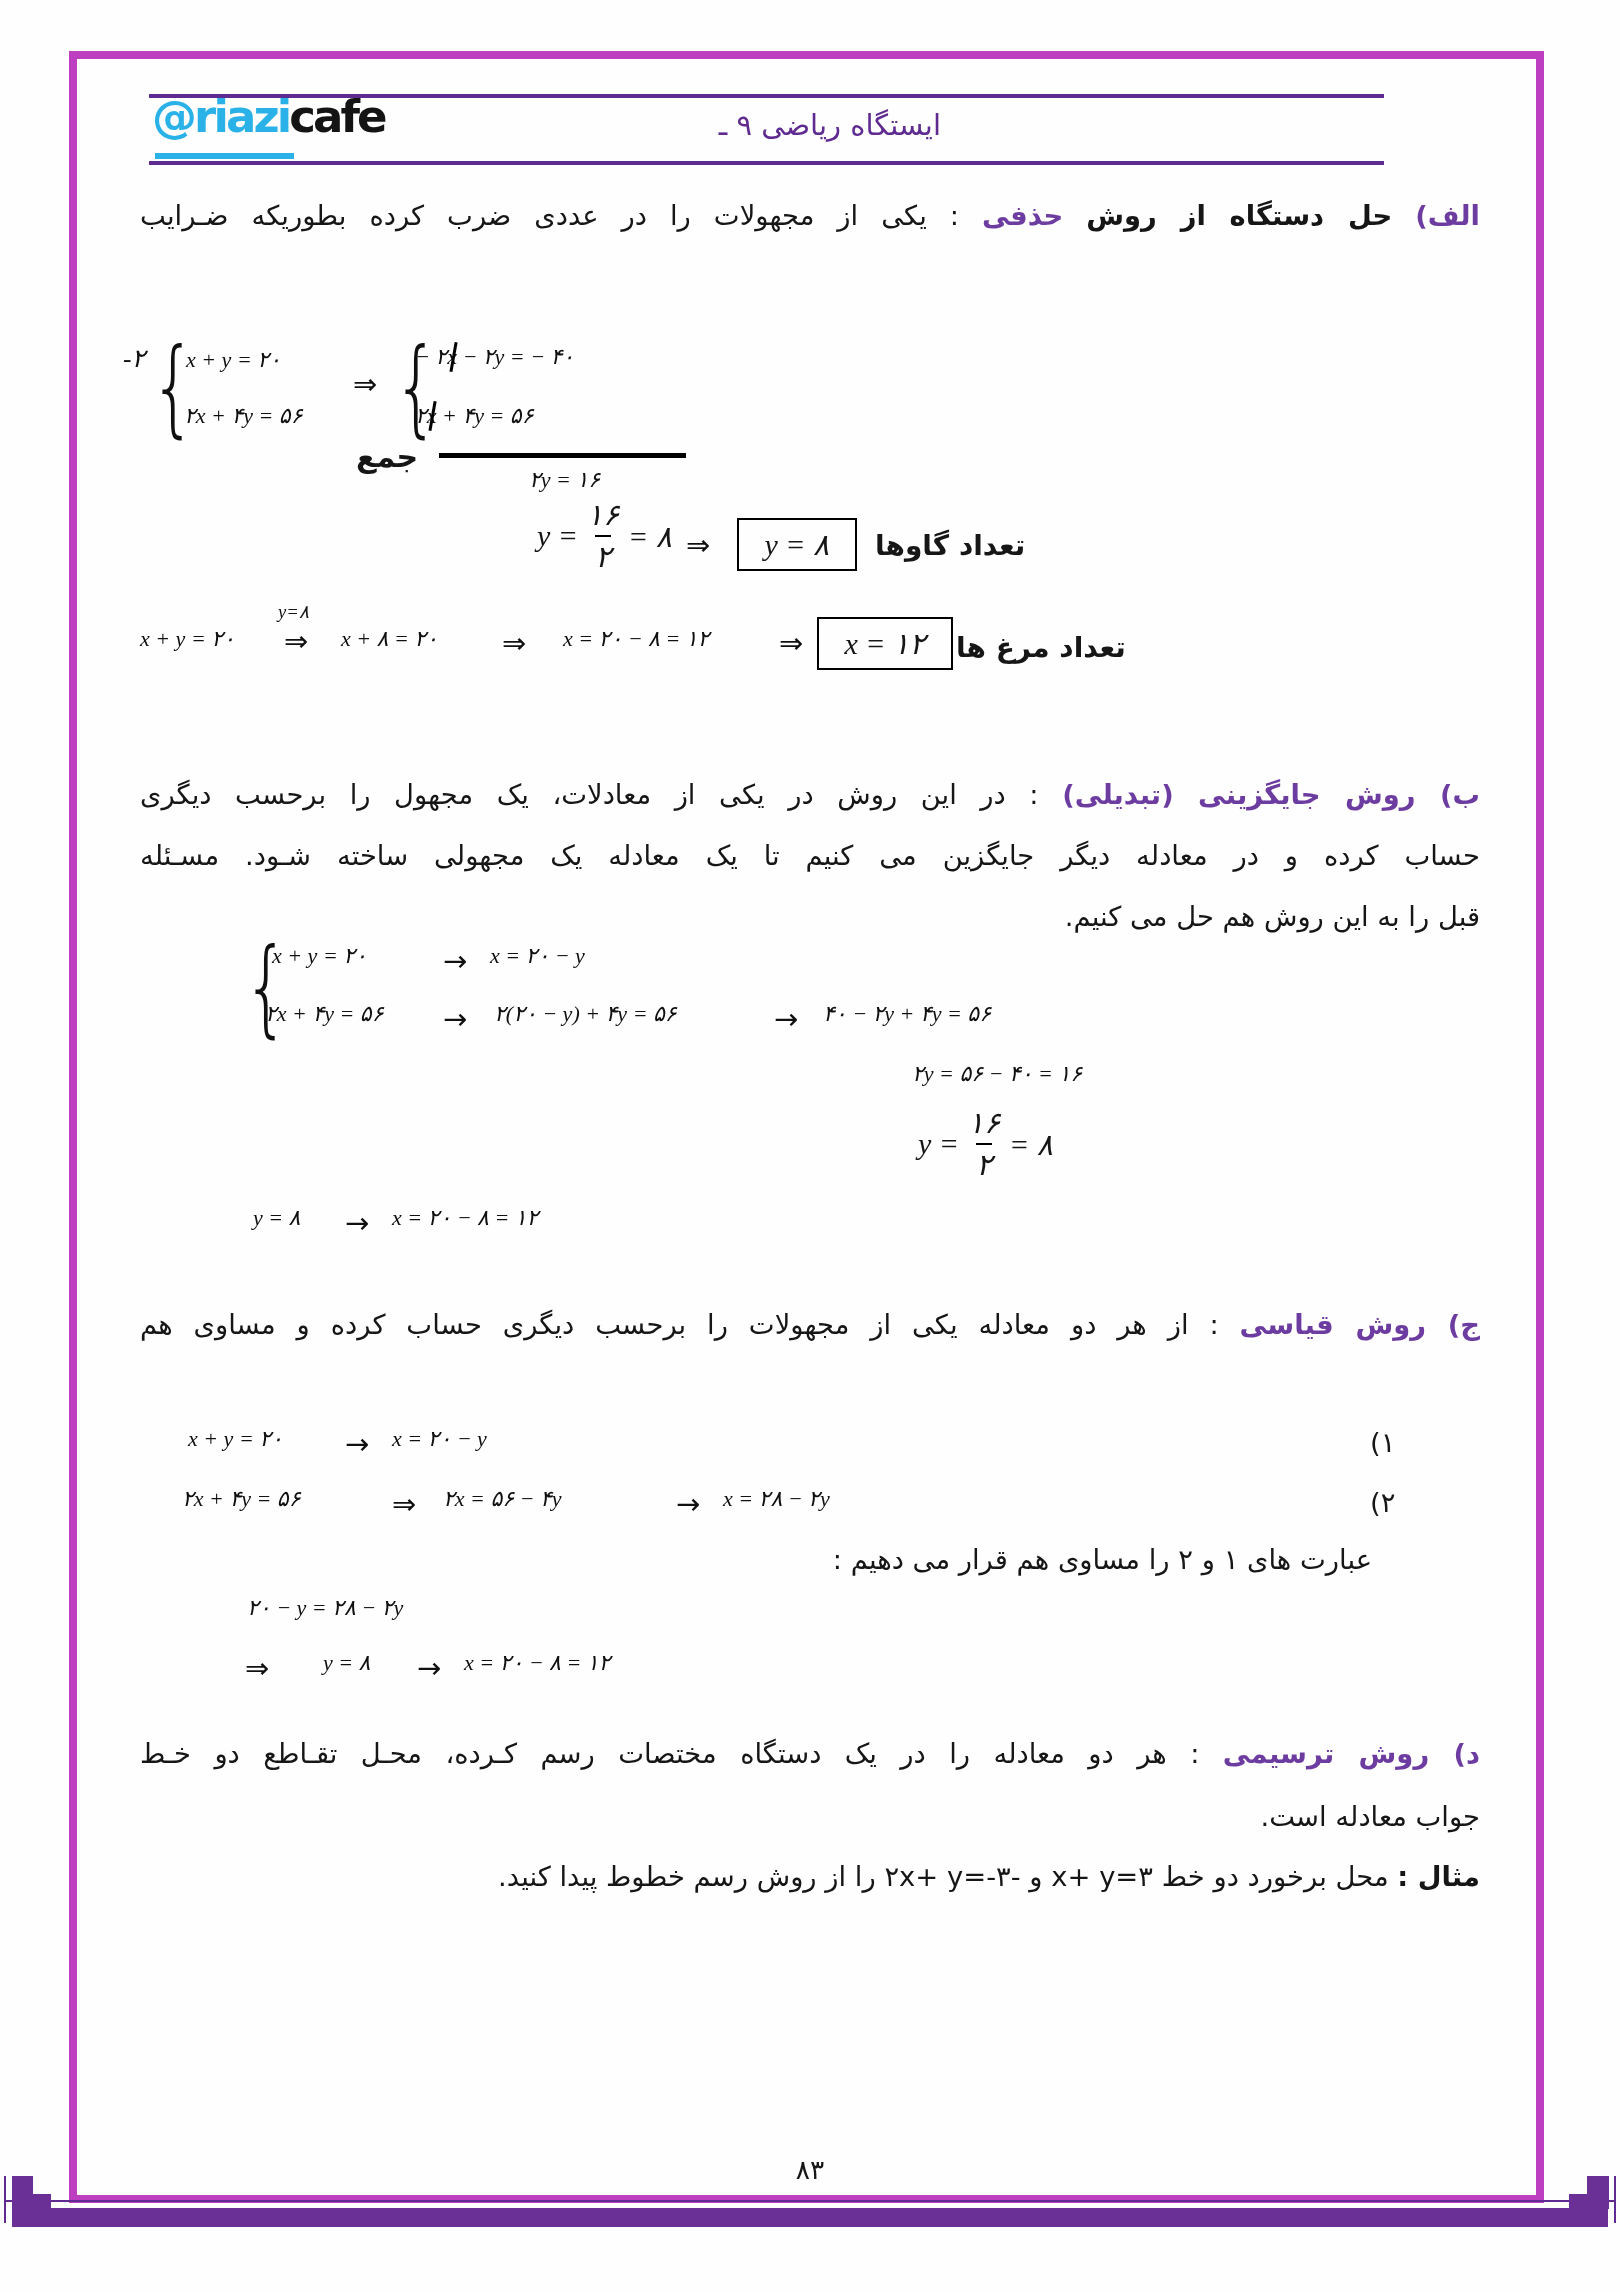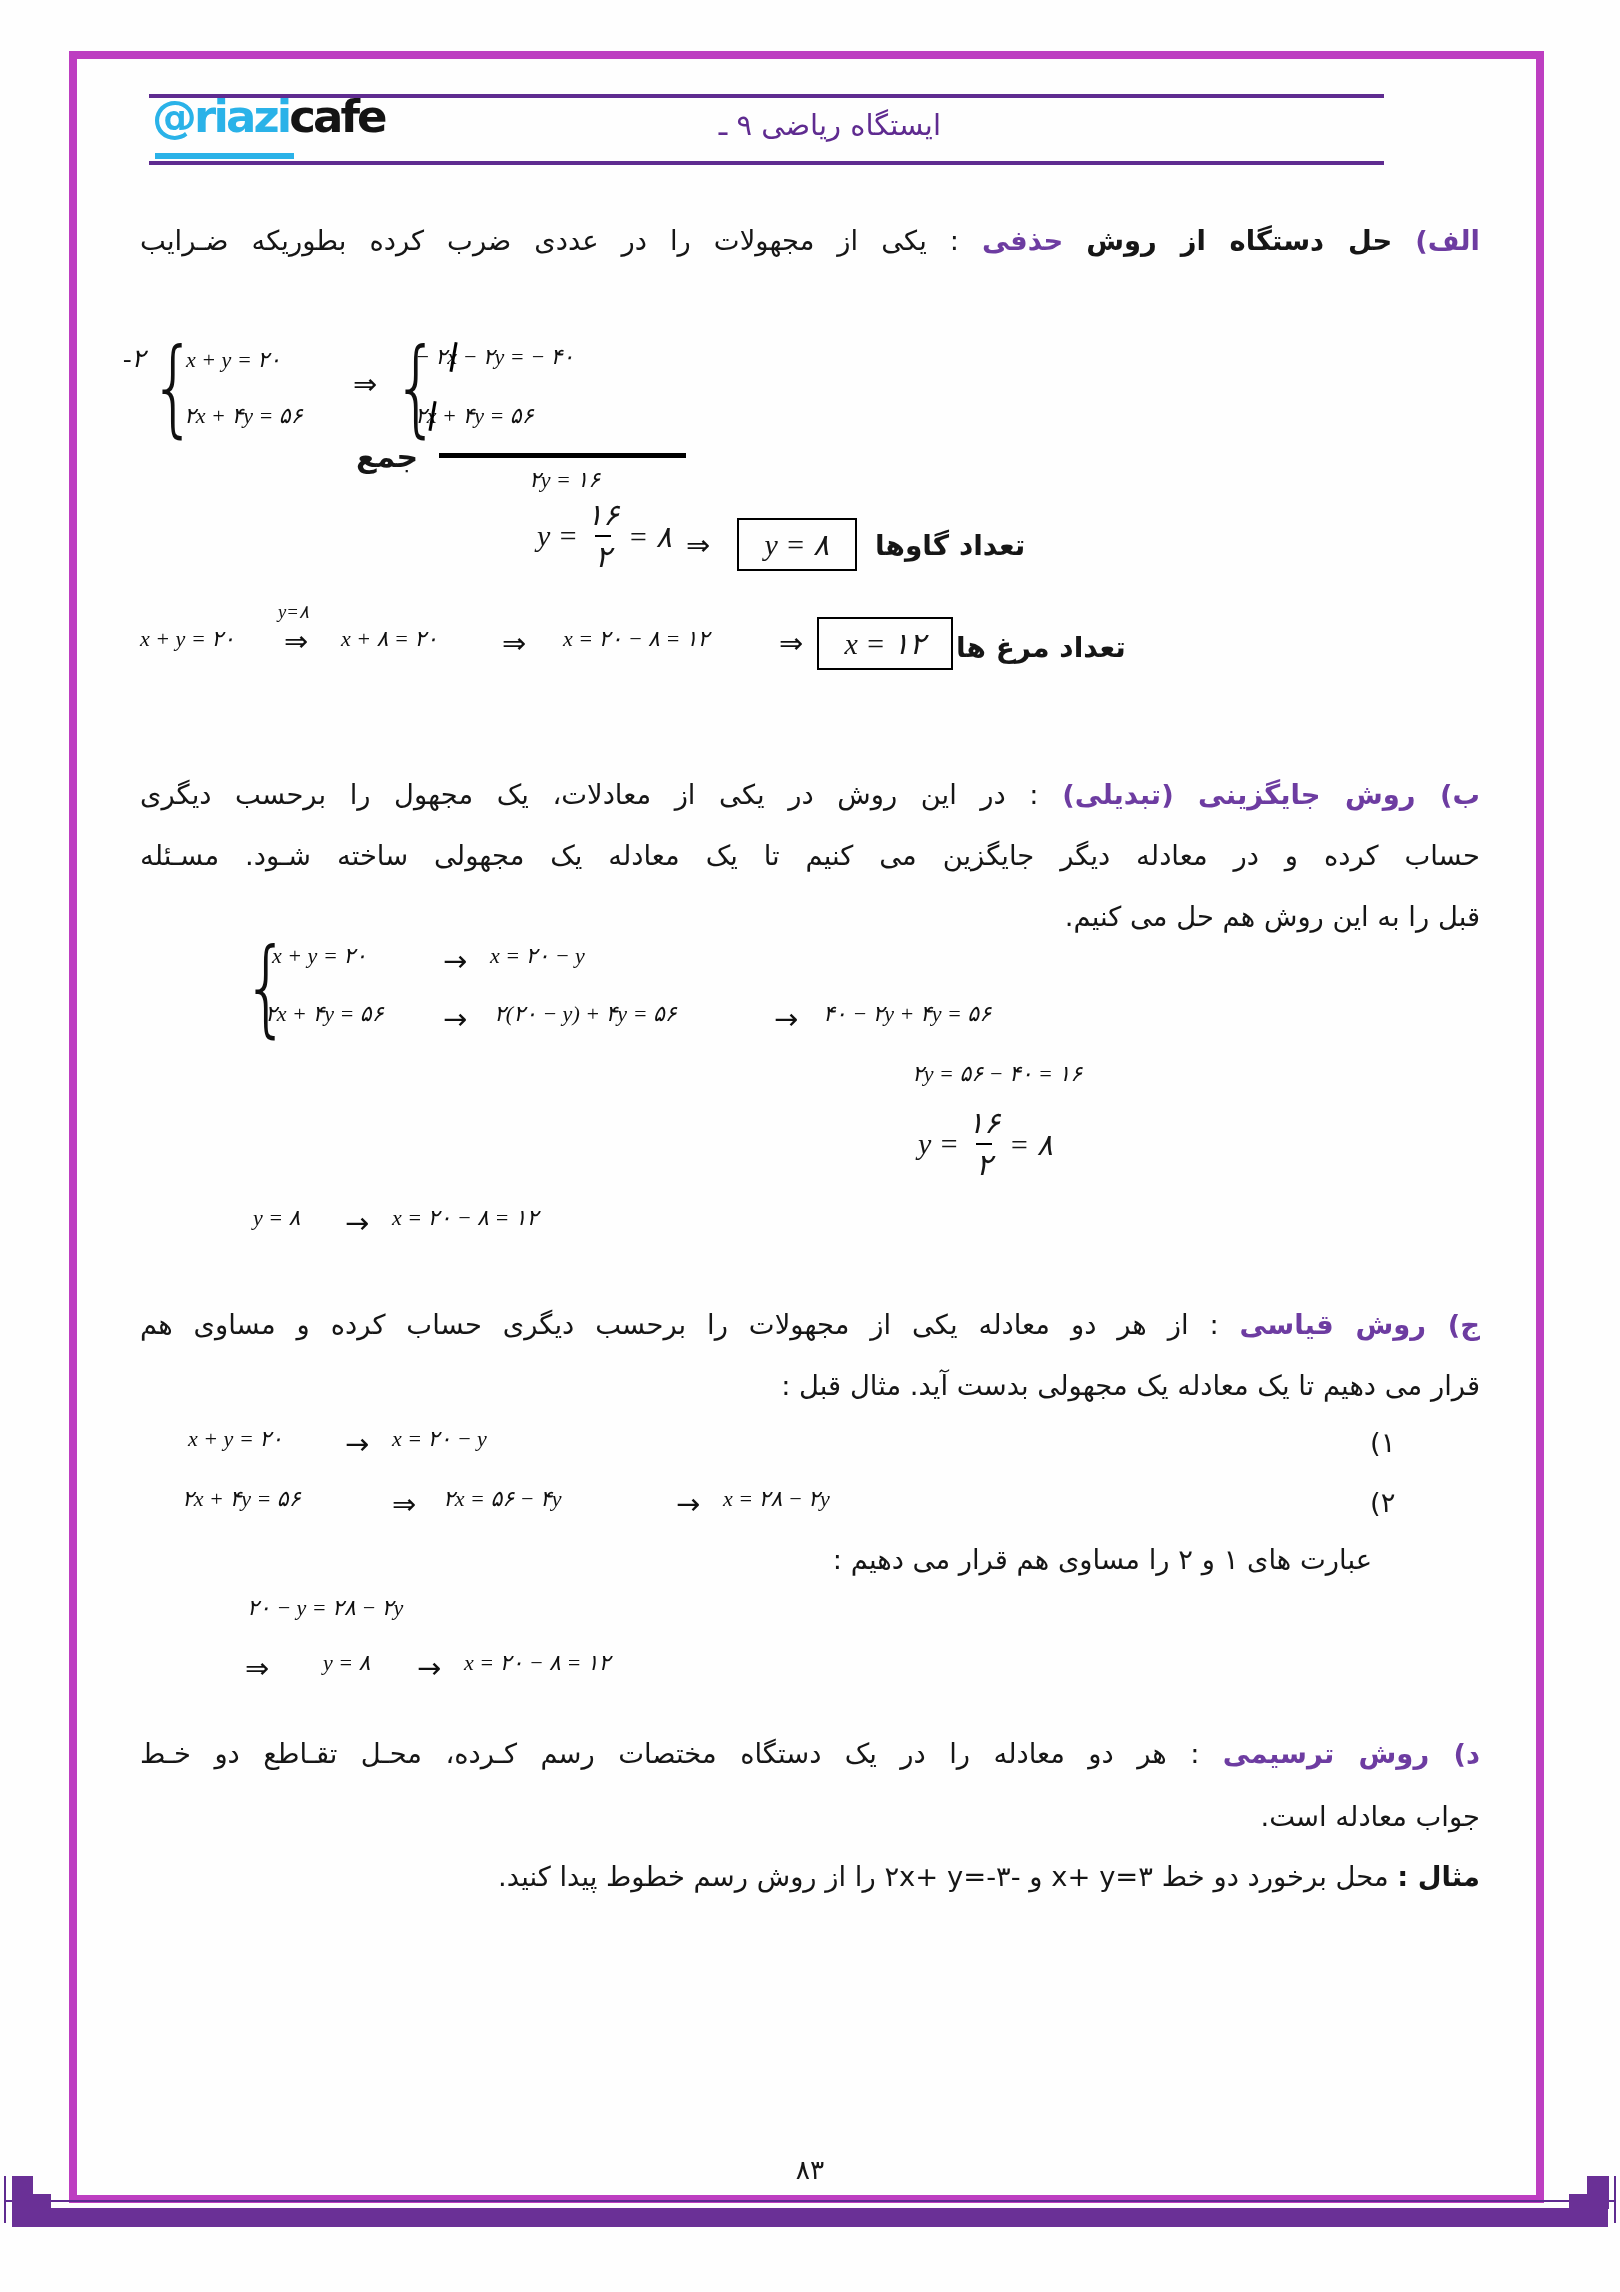--- a/index.html
+++ b/index.html
@@ -67,21 +67,21 @@
   <div class="frame"></div>
 
   <div class="hrule" style="top:94px"></div>
   <div class="hrule" style="top:161px"></div>
   <div class="logo">
     <span class="at">@riazi</span><span class="cafe">cafe</span>
   </div>
   <div class="logo-underline"></div>
   <div class="header-title">ایستگاه ریاضی ۹ ـ</div>
 
-  <div class="pline just" style="top:220px"><span class="kw">الف)</span> <span class="bk">حل دستگاه از روش</span> <span class="kw">حذفی</span><span> : </span><span>یکی از مجهولات را در عددی ضرب کرده بطوریکه ضـرایب</span></div>
+  <div class="pline just" style="top:195px"><span class="kw">الف)</span> <span class="bk">حل دستگاه از روش</span> <span class="kw">حذفی</span><span> : </span><span>یکی از مجهولات را در عددی ضرب کرده بطوریکه ضـرایب</span></div>
 
   <div class="m" style="left:123px;top:345px;font-size:25.5px">-۲</div>
   <div class="brace" style="left:150px;top:333px">{</div>
   <div class="m" style="left:186px;top:348px">x + y = ۲۰</div>
   <div class="m" style="left:184px;top:404px">۲x + ۴y = ۵۶</div>
   <div class="sym" style="left:353px;top:370px">⇒</div>
   <div class="brace" style="left:393px;top:333px">{</div>
   <div class="m" style="left:415px;top:345px"><span>− ۲</span><span class="cx">x</span><span> − ۲y = − ۴۰</span></div>
   <div class="m" style="left:415px;top:404px"><span>۲</span><span class="cx">x</span><span> + ۴y = ۵۶</span></div>
 
@@ -134,21 +134,20 @@
         <span class="num">۱۶</span>
         <span class="den">۲</span>
       </span>
     <span>= ۸</span>
   </div>
   <div class="m" style="left:253px;top:1206px">y = ۸</div>
   <div class="sym" style="left:345px;top:1209px">→</div>
   <div class="m" style="left:392px;top:1206px">x = ۲۰ − ۸ = ۱۲</div>
 
   <div class="pline just" style="top:1304px"><span class="kw">ج) روش قیاسی</span><span> : </span><span>از هر دو معادله یکی از مجهولات را برحسب دیگری حساب کرده و مساوی هم</span></div>
-  <div class="pline" style="top:1365px">قرار می دهیم تا یک معادله یک مجهولی بدست آید. مثال قبل :</div>
 
   <div class="m" style="left:188px;top:1427px">x + y = ۲۰</div>
   <div class="sym" style="left:345px;top:1430px">→</div>
   <div class="m" style="left:392px;top:1427px">x = ۲۰ − y</div>
   <div class="eqnum" style="left:1370px;top:1427px">(۱</div>
 
   <div class="m" style="left:182px;top:1487px">۲x + ۴y = ۵۶</div>
   <div class="sym" style="left:392px;top:1490px">⇒</div>
   <div class="m" style="left:443px;top:1487px">۲x = ۵۶ − ۴y</div>
   <div class="sym" style="left:676px;top:1490px">→</div>

